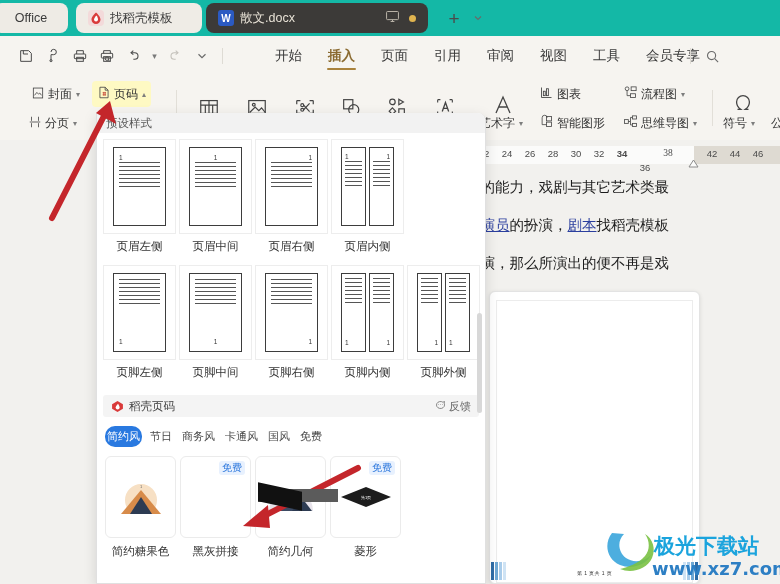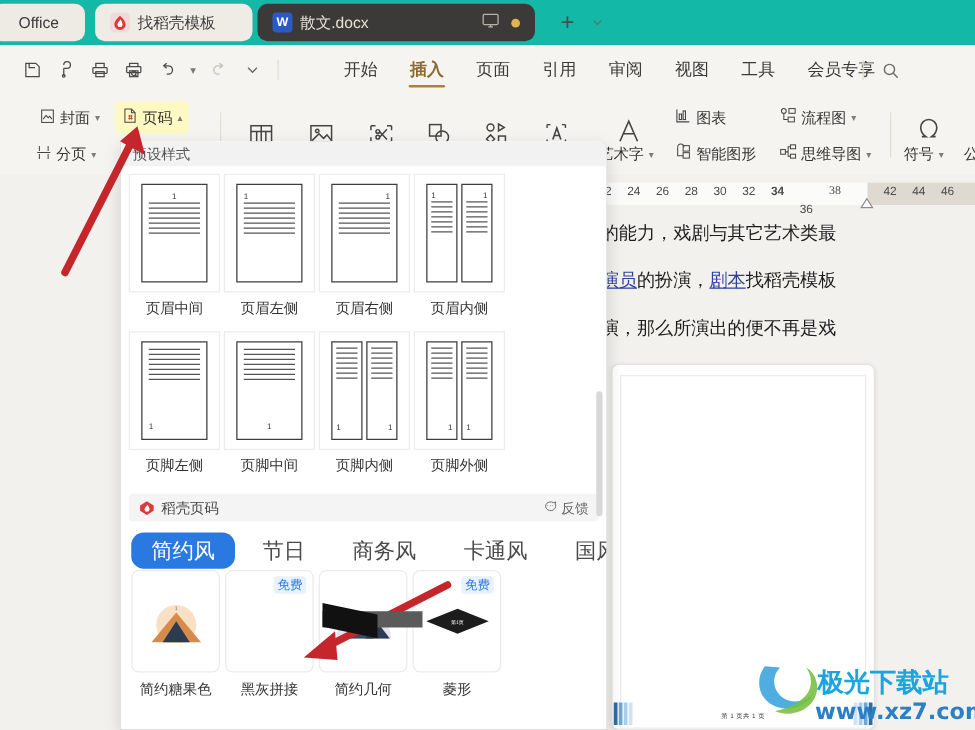--- a/index.html
+++ b/index.html
@@ -95,21 +95,21 @@
   .lines{display:flex;flex-direction:column;gap:3px;}
   .lines i{display:block;height:1px;background:#555;}
   .cap{text-align:center;font-size:11.5px;color:#333;margin-top:5px;}
 
   .docerbar{position:absolute;left:6px;width:376px;height:22px;background:#f4f4f4;border-radius:3px;
      display:flex;align-items:center;padding:0 8px;box-sizing:border-box;font-size:11.5px;color:#444;}
   .dlogo{width:13px;height:13px;margin-right:5px;display:flex;align-items:center;justify-content:center;}
   .fb{margin-left:auto;display:flex;align-items:center;gap:3px;color:#666;font-size:11px;}
 
   .cats{position:absolute;left:8px;display:flex;align-items:center;gap:6px;}
-  .cat{font-size:17px;color:#4a4a4a;padding:3px 16px;border-radius:10px;white-space:nowrap;}
+  .cat{font-size:11px;color:#4a4a4a;padding:3px 2px;border-radius:10px;white-space:nowrap;}
   .cat.on{background:#2979e0;color:#fff;}
 
   .tgrid{position:absolute;left:8px;display:flex;gap:4px;}
   .tcell{width:71px;}
   .tbox{width:71px;height:82px;border:1px solid #ebebeb;border-radius:6px;box-sizing:border-box;
      position:relative;overflow:hidden;background:#fff;}
   .tbox.act{background:#e4ecf5;border-color:#dde6f0;}
   .freebadge{position:absolute;right:5px;top:4px;font-size:10px;color:#2f79dd;background:#e8f1fe;
      border-radius:3px;padding:0 3px;z-index:3;}
   .usebtn{position:absolute;left:6px;bottom:8px;background:#3d8ef0;color:#fff;font-size:11px;
@@ -443,50 +443,50 @@
   </div>
 
   <div class="panel">
 
     <div class="secthead" style="top:0">预设样式</div>
 
     <div class="grid" id="preset-row-0" style="top:26px">
         <div class="cell">
           <div class="thumbbox">
             <div class="pg">
+              <div class="numrow" style="justify-content: flex-start;">1</div>
+              <div class="lines">
+                <i></i>
+                <i></i>
+                <i></i>
+                <i></i>
+                <i></i>
+                <i></i>
+                <i></i>
+              </div>
+            </div>
+          </div>
+          <div class="cap">页眉左侧</div>
+        </div>
+        <div class="cell">
+          <div class="thumbbox">
+            <div class="pg">
               <div class="numrow" style="justify-content: center;">1</div>
               <div class="lines">
                 <i></i>
                 <i></i>
                 <i></i>
                 <i></i>
                 <i></i>
                 <i></i>
                 <i></i>
               </div>
             </div>
           </div>
           <div class="cap">页眉中间</div>
-        </div>
-        <div class="cell">
-          <div class="thumbbox">
-            <div class="pg">
-              <div class="numrow" style="justify-content: flex-start;">1</div>
-              <div class="lines">
-                <i></i>
-                <i></i>
-                <i></i>
-                <i></i>
-                <i></i>
-                <i></i>
-                <i></i>
-              </div>
-            </div>
-          </div>
-          <div class="cap">页眉左侧</div>
         </div>
         <div class="cell">
           <div class="thumbbox">
             <div class="pg">
               <div class="numrow" style="justify-content: flex-end;">1</div>
               <div class="lines">
                 <i></i>
                 <i></i>
                 <i></i>
                 <i></i>
@@ -559,20 +559,38 @@
                 <i></i>
                 <i></i>
                 <i></i>
                 <i></i>
               </div>
               <div style="flex: 1 1 0%;"></div>
               <div class="numrow" style="justify-content: center;">1</div>
             </div>
           </div>
           <div class="cap">页脚中间</div>
+        </div>
+        <div class="cell">
+          <div class="thumbbox">
+            <div class="pg">
+              <div class="lines">
+                <i></i>
+                <i></i>
+                <i></i>
+                <i></i>
+                <i></i>
+                <i></i>
+                <i></i>
+              </div>
+              <div style="flex: 1 1 0%;"></div>
+              <div class="numrow" style="justify-content: flex-end;">1</div>
+            </div>
+          </div>
+          <div class="cap">页脚右侧</div>
         </div>
         <div class="cell">
           <div class="thumbbox">
             <div class="pg dual">
               <div class="half">
                 <div class="lines">
                   <i></i>
                   <i></i>
                   <i></i>
                   <i></i>

